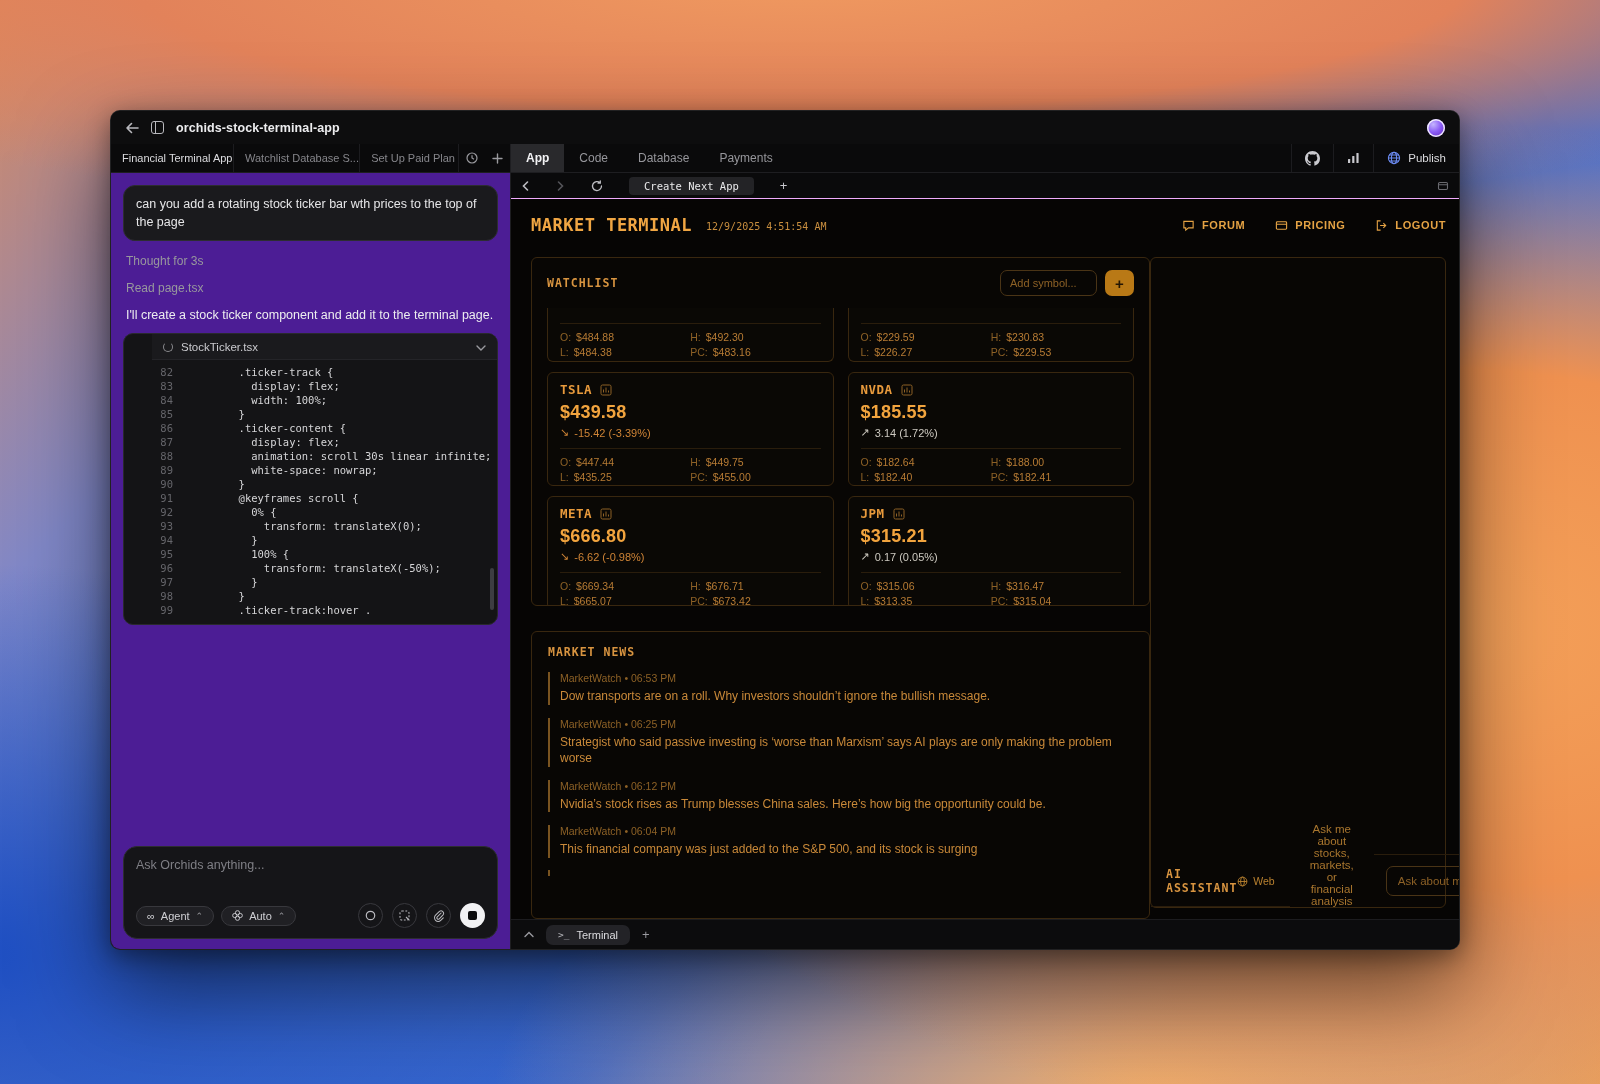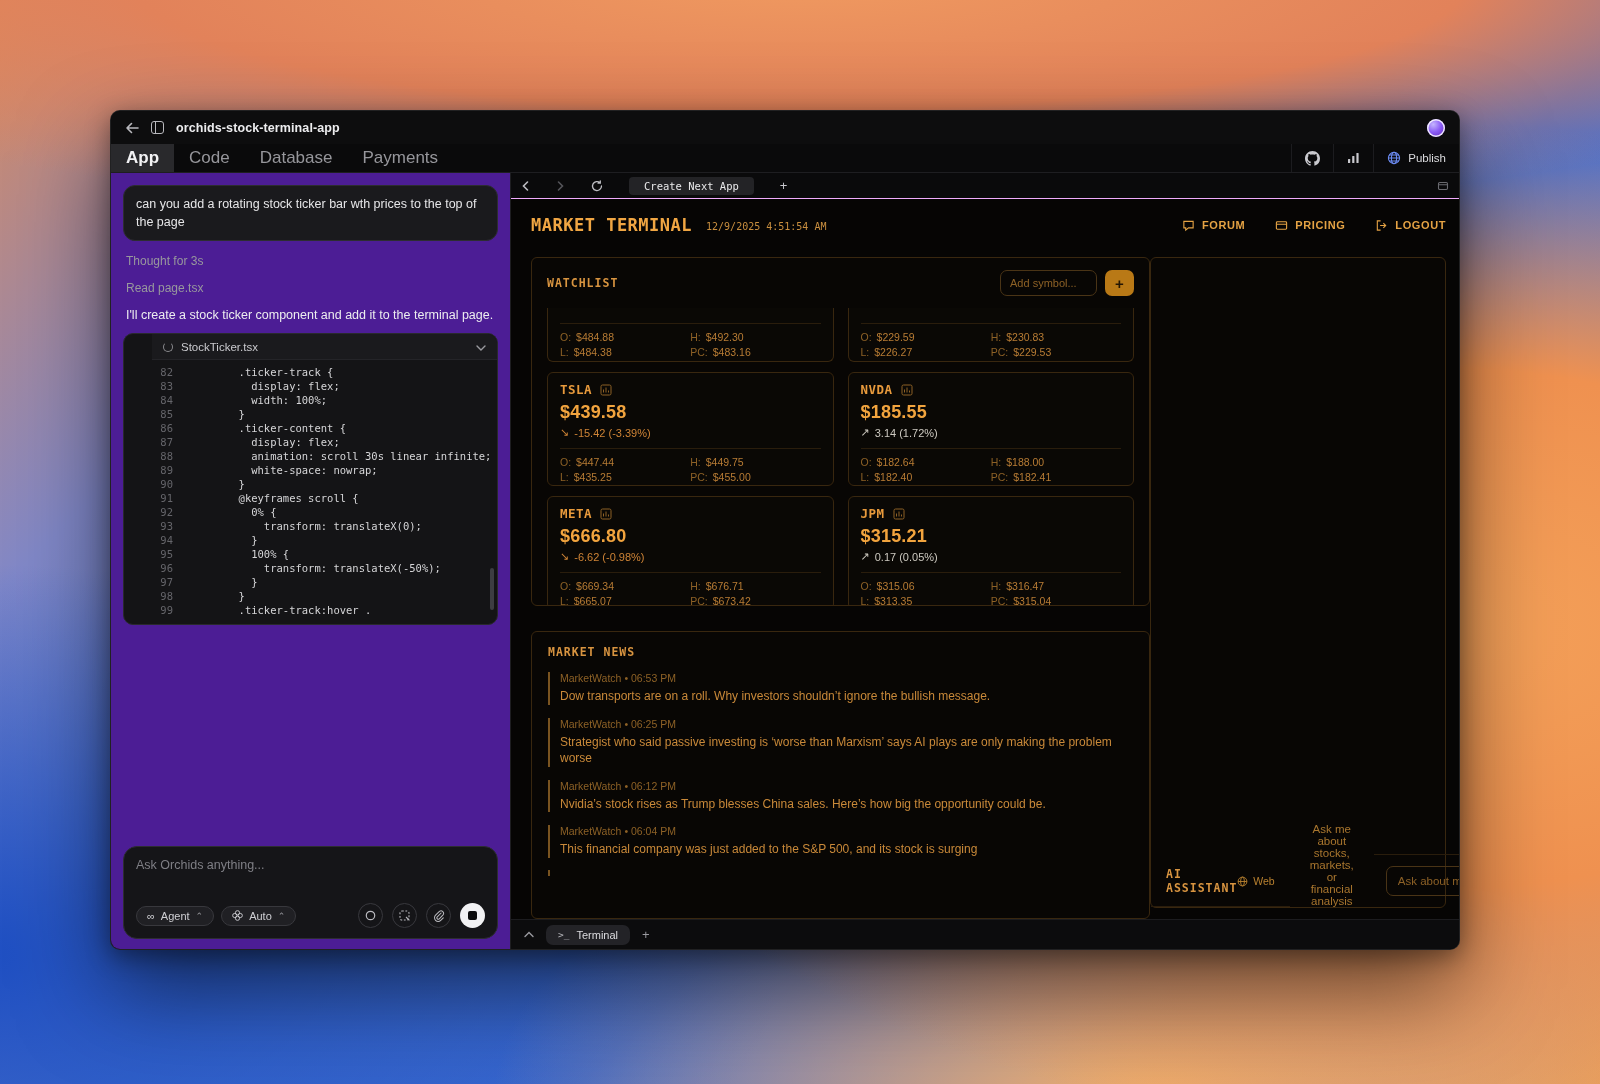--- a/index.html
+++ b/index.html
@@ -37,21 +37,21 @@
     box-shadow:0 0 0 1.5px rgba(255,255,255,.85) inset; }
 
   
   .tabstrip { height:29px; flex:0 0 29px; display:flex; background:#0a0a0b; border-bottom:1px solid #1e1e21; }
   .chat-tabs { width:400px; flex:0 0 400px; display:flex; align-items:stretch; border-right:1px solid #1e1e21; }
   .chat-tab { display:flex; align-items:center; padding:0 11px; font-size:11px; color:#86868b; border-right:1px solid #1c1c1f; white-space:nowrap; overflow:hidden; }
   .chat-tab.active { color:#dcdcdf; }
   .strip-icon { display:flex; align-items:center; padding:0 7px; color:#9a9a9f; }
   .strip-icon svg { display:block; }
   .app-tabs { flex:1; display:flex; align-items:stretch; }
-  .app-tab { display:flex; align-items:center; padding:0 15px; font-size:17px; color:#96969b; }
+  .app-tab { display:flex; align-items:center; padding:0 15px; font-size:12px; color:#96969b; }
   .app-tab.active { background:#29292c; color:#f2f2f4; font-weight:700; }
   .strip-right { margin-left:auto; display:flex; align-items:stretch; }
   .strip-right .cell { display:flex; align-items:center; padding:0 13px; border-left:1px solid #1c1c1f; color:#c9c9ce; gap:7px; }
   .publish-label { font-size:11.5px; color:#dcdcdf; }
 
   
   .main { flex:1; display:flex; min-height:0; }
 
   
   .chat-panel { width:400px; flex:0 0 400px; border-right:1px solid #1e1e21; background:#4c1d95; display:flex; flex-direction:column; padding:12px 12px 10px; min-height:0; }
@@ -160,20 +160,46 @@
           </svg>
       </span>
       <span class="tb-btn">
           <span class="sidebar-glyph"></span>
         </span>
       <div class="tb-title">orchids-stock-terminal-app</div>
       <div class="avatar"></div>
     </div>
 
     <div class="tabstrip">
+      <div class="chat-tabs">
+
+          <div class="chat-tab active">
+            <span>Financial Terminal App</span>
+          </div>
+
+          <div class="chat-tab">
+            <span>Watchlist Database S...</span>
+          </div>
+
+          <div class="chat-tab">
+            <span>Set Up Paid Plan</span>
+          </div>
+
+        <span class="strip-icon">
+          <svg width="12" height="12" viewBox="0 0 12 12" fill="none" stroke="#9a9a9f" stroke-width="1.2">
+              <circle cx="6" cy="6" r="5"></circle>
+              <path d="M6 3.2V6l2 1.2"></path>
+            </svg>
+        </span>
+        <span class="strip-icon">
+          <svg width="11" height="11" viewBox="0 0 11 11" stroke="#9a9a9f" stroke-width="1.4" stroke-linecap="round">
+              <path d="M5.5 1v9M1 5.5h9"></path>
+            </svg>
+        </span>
+      </div>
       <div class="app-tabs">
 
           <div class="app-tab active">
             <span>App</span>
           </div>
 
           <div class="app-tab">
             <span>Code</span>
           </div>
 

